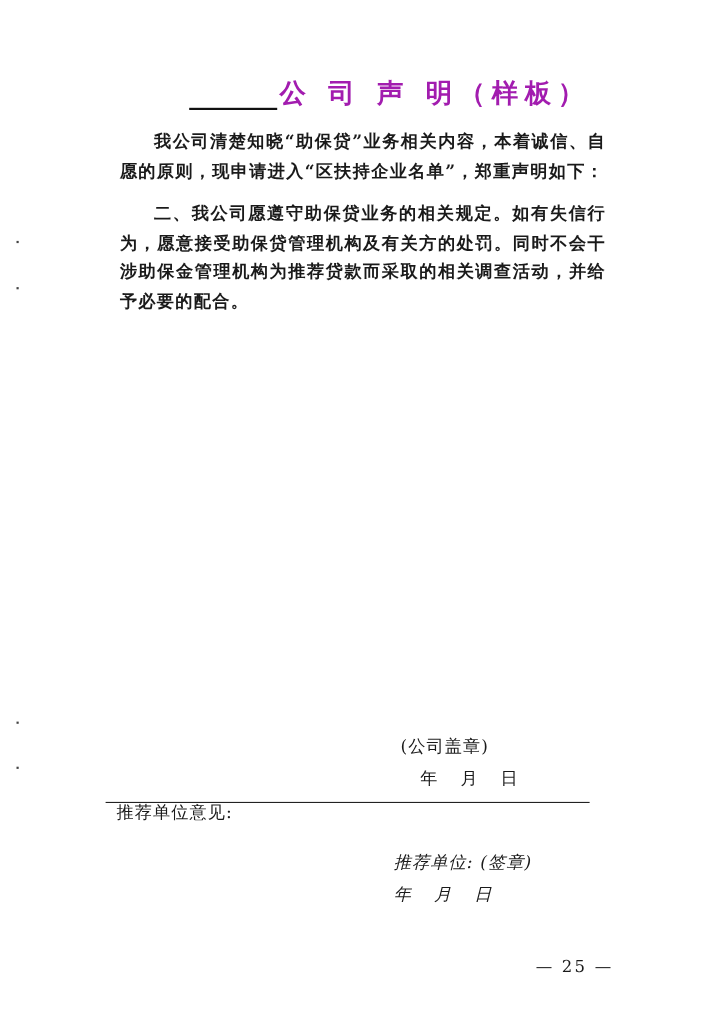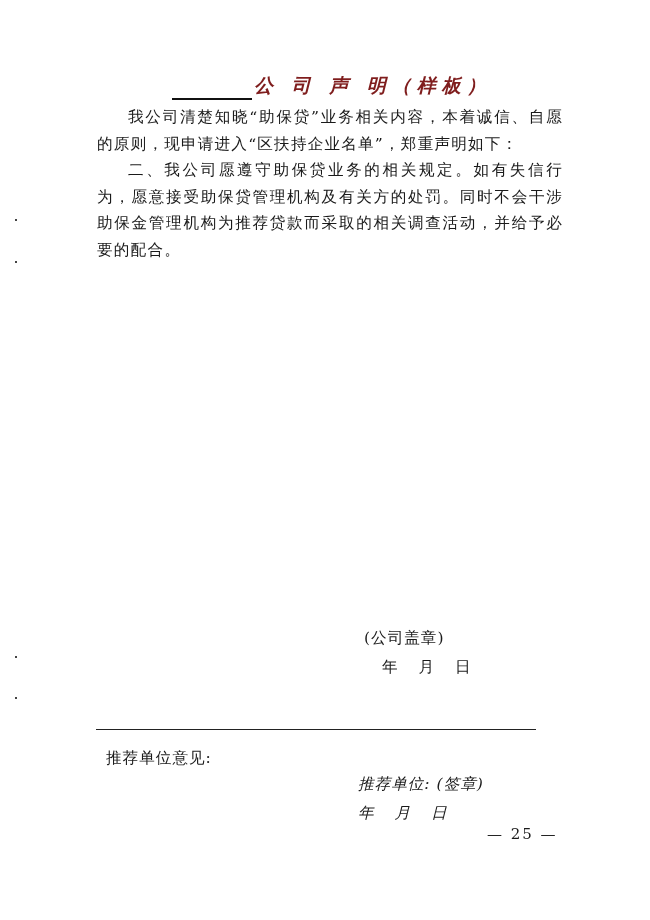--- a/index.html
+++ b/index.html
@@ -7,36 +7,36 @@
     width: 650px; height: 920px; background: #ffffff; position: relative; overflow: hidden;
     font-family: "DejaVu Serif", "Liberation Serif", serif; color: #1a1a1a;
   }
   .title-row {
     position: absolute; top: 66px; left: 172px; height: 34px;
     display: flex; align-items: flex-end;
   }
   .title-blank { width: 80px; border-bottom: 2px solid #111; height: 28px; margin-right: 2px; }
   .title-text {
     font-family: "DejaVu Sans", "Liberation Sans", sans-serif;
-    font-weight: bold; font-size: 19px; letter-spacing: 6px; color: #7f1d1d; line-height: 30px; font-style: italic;
+    font-weight: bold; font-size: 24px; letter-spacing: 6px; color: #a21caf; line-height: 30px;
   }
   .body-text {
     position: absolute; left: 97px; width: 466px; top: 104px;
     font-size: 15.6px; line-height: 26.6px; letter-spacing: 1.2px;
   }
-  .para { margin: 0; text-indent: 31px; text-align: justify; }
+  .para { margin: 12px; text-indent: 31px; text-align: justify; font-weight: bold; }
   .sig-block { position: absolute; font-size: 15.6px; line-height: 29px; letter-spacing: 1px; }
   .sig1 { left: 352px; top: 624px; }
-  .sig1 .l2 { padding-left: 12px; }
+  .sig1 .l2 { padding-left: 12px; margin-top: 41px; }
   .sig1 .l3 { padding-left: 30px; word-spacing: 14px; }
   .divider { position: absolute; left: 96px; top: 729px; width: 440px; border-top: 1.5px solid #222; }
-  .recommend-label { position: absolute; left: 106px; top: 748px; font-size: 15.6px; letter-spacing: 1px; text-align: center; }
+  .recommend-label { position: absolute; left: 106px; top: 729px; font-size: 15.6px; letter-spacing: 1px; text-align: center; }
   .sig2 { left: 358px; top: 770px; font-style: italic; }
   .sig2 .l2 { word-spacing: 14px; }
-  .page-num { position: absolute; left: 487px; top: 825px; font-size: 15px; letter-spacing: 2px; }
+  .page-num { position: absolute; left: 487px; top: 870px; font-size: 15px; letter-spacing: 2px; }
   .margin-dot { position: absolute; left: 15px; width: 2px; height: 2px; background: #444; }
 </style>
 </head>
 <body>
 
 <div class="margin-dot" style="top:219px;"></div>
 <div class="margin-dot" style="top:261px;"></div>
 <div class="margin-dot" style="top:656px;"></div>
 <div class="margin-dot" style="top:697px;"></div>
 

